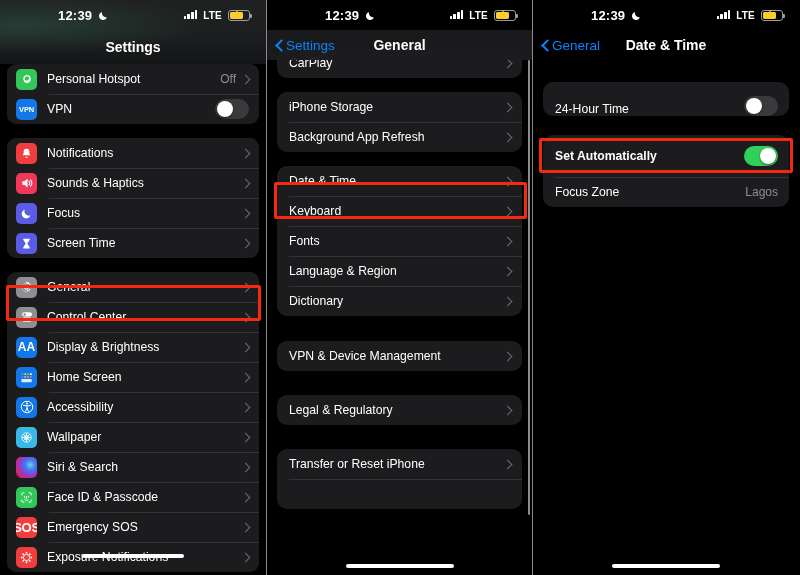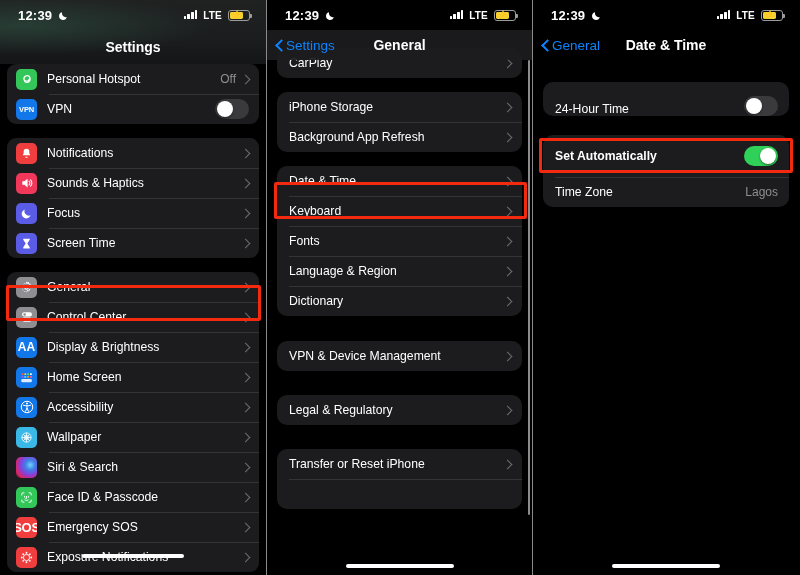--- a/index.html
+++ b/index.html
@@ -19,21 +19,21 @@
   .panel.p2 { width:267px; border-left:1px solid #8a8a8a; border-right:1px solid #8a8a8a;}
   .panel.p3 { width:266px; }
 
   
   .statusbar {
     height:30px; display:flex; align-items:center;
     justify-content:space-between;
     padding:0 16px 0 18px;
     position:relative; z-index:6;
   }
-  .sb-left { display:flex; align-items:center; gap:4px; }
+  .sb-left { display:flex; align-items:center; gap:4px;margin-left:40px; }
   .sb-time { color:#fff; font-size:13px; font-weight:bold; letter-spacing:.2px; }
   .moon { width:11px; height:11px; position:relative; display:inline-block; margin-left:2px;}
   .moon svg { display:block; }
   .sb-right { display:flex; gap:6px; }
   .bars { display:flex; align-items:flex-end; gap:1.3px; height:9px; }
   .bars i { display:block; width:2.4px; background:#fff; border-radius:.5px; }
   .bars i:nth-child(1){height:3px}
   .bars i:nth-child(2){height:5px}
   .bars i:nth-child(3){height:7px}
   .bars i:nth-child(4){height:9px}
@@ -553,21 +553,21 @@
       <div class="gap" style="height:19px;"></div>
 
       <div class="group">
         <div class="row" style="height:42px;font-weight:bold;">
           <span class="label">Set Automatically</span>
           <span class="toggle on">
               <span class="knob"></span>
             </span>
         </div>
         <div class="row" style="height:30px;">
-          <span class="label">Time Zone</span>
+          <span class="label">Focus Zone</span>
           <span class="value" style="margin-right:0;">Lagos</span>
         </div>
       </div>
     </div>
 
     <div class="hl" style="left:6px; top:138px; width:254px; height:35px;"></div>
     <div class="home-ind"></div>
   </div>
 
 </div>

